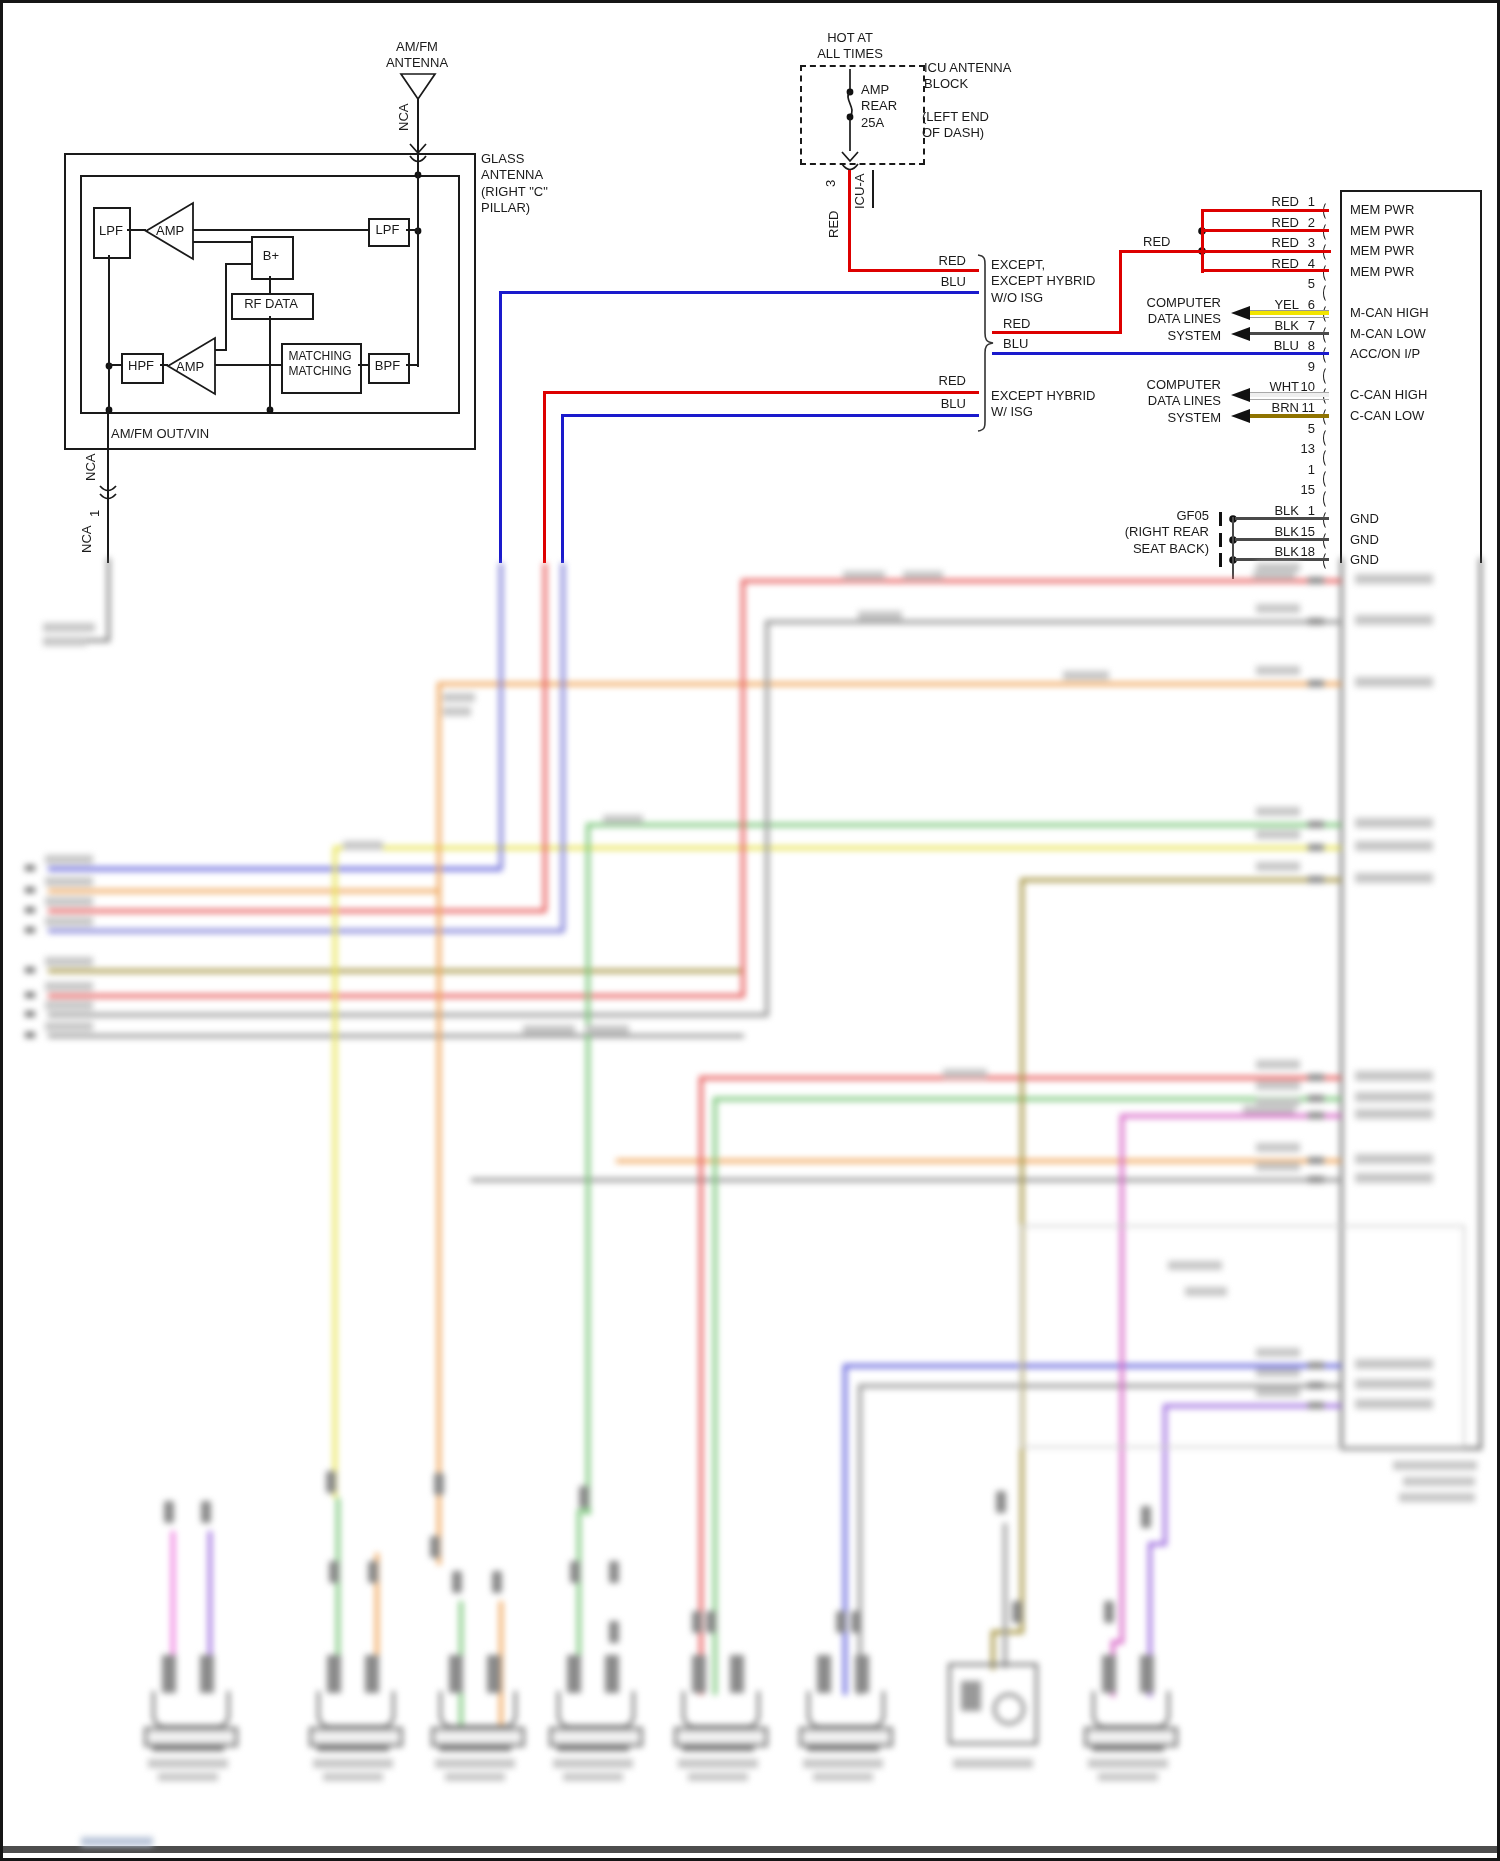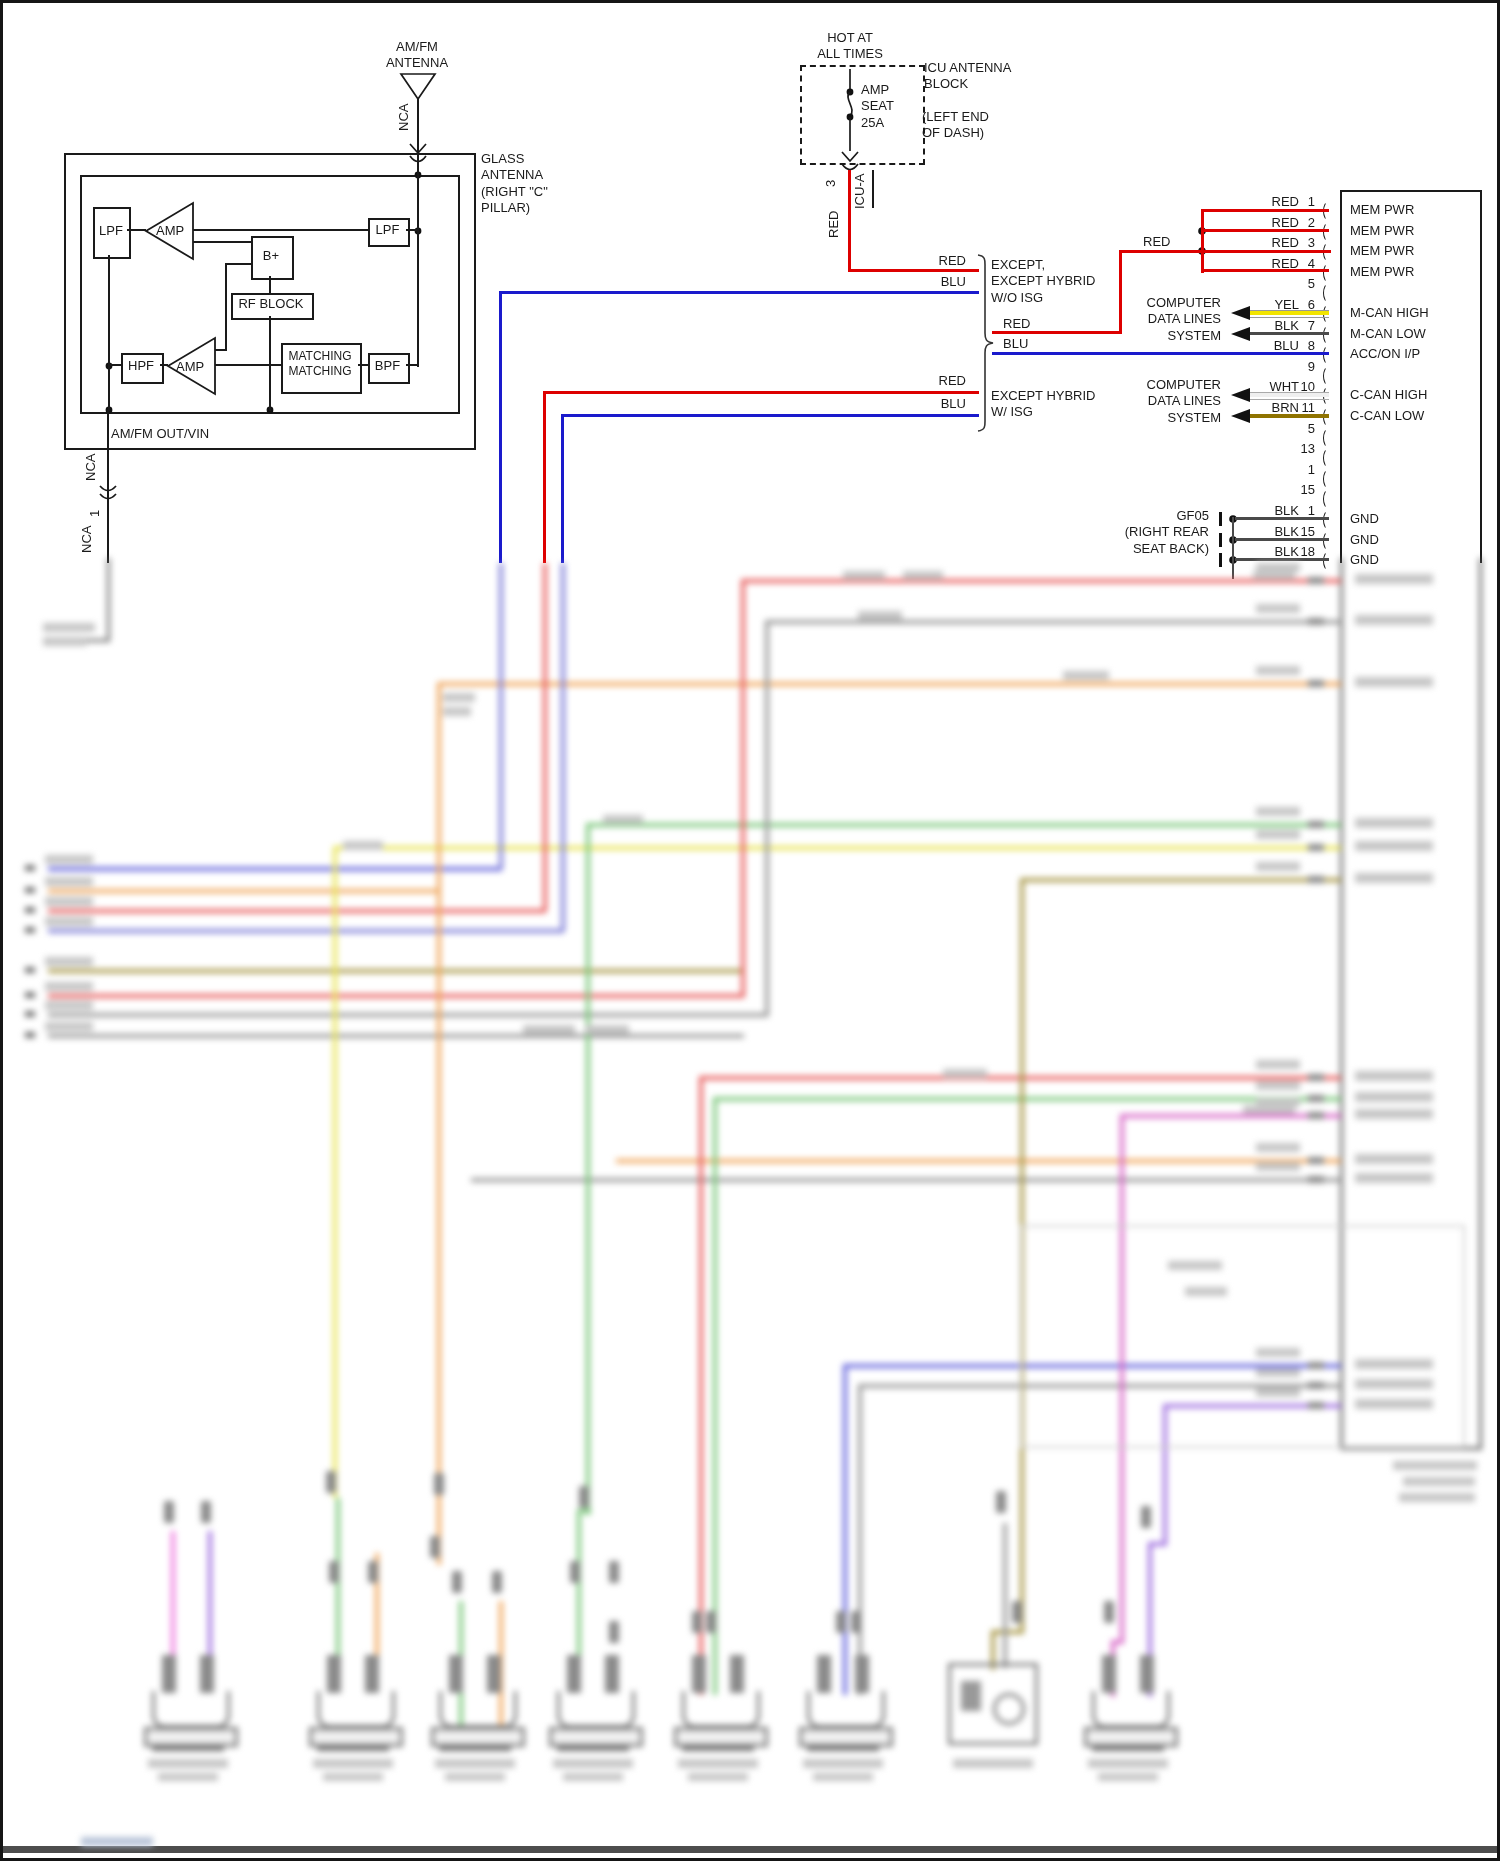--- a/index.html
+++ b/index.html
@@ -78,41 +78,41 @@
       <div>GLASS</div>
       <div>ANTENNA</div>
       <div>(RIGHT "C"</div>
       <div>PILLAR)</div>
     </div>
 
     <div class="t" style="left:92px;top:220px;width:32px;text-align:center">LPF</div>
     <div class="t" style="left:153px;top:220px">AMP</div>
     <div class="t" style="left:366px;top:219px;width:37px;text-align:center">LPF</div>
     <div class="t" style="left:249px;top:245px;width:38px;text-align:center">B+</div>
-    <div class="t" style="left:229px;top:293px;width:78px;text-align:center">RF BLOCK</div>
+    <div class="t" style="left:229px;top:293px;width:78px;text-align:center">RF DATA</div>
     <div class="t ctr" style="left:279px;top:346px;width:76px;font-size:12px">
       <div>MATCHING</div>
       <div>MATCHING</div>
     </div>
     <div class="t" style="left:366px;top:355px;width:37px;text-align:center">BPF</div>
     <div class="t" style="left:119px;top:355px;width:38px;text-align:center">HPF</div>
     <div class="t" style="left:173px;top:356px">AMP</div>
     <div class="t" style="left:108px;top:423px">AM/FM OUT/VIN</div>
 
     <div class="t vt" style="left:80px;top:448px;height:30px">NCA</div>
     <div class="t vt" style="left:84px;top:500px;height:14px">1</div>
     <div class="t vt" style="left:76px;top:518px;height:32px">NCA</div>
 
     <div class="t ctr" style="left:787px;top:27px;width:120px">
       <div>HOT AT</div>
       <div>ALL TIMES</div>
     </div>
     <div class="t" style="left:858px;top:79px">
       <div>AMP</div>
-      <div>SEAT</div>
+      <div>REAR</div>
       <div>25A</div>
     </div>
     <div class="t" style="left:921px;top:57px">
       <div>ICU ANTENNA</div>
       <div>BLOCK</div>
     </div>
     <div class="t" style="left:919px;top:106px">
       <div>(LEFT END</div>
       <div>OF DASH)</div>
     </div>

